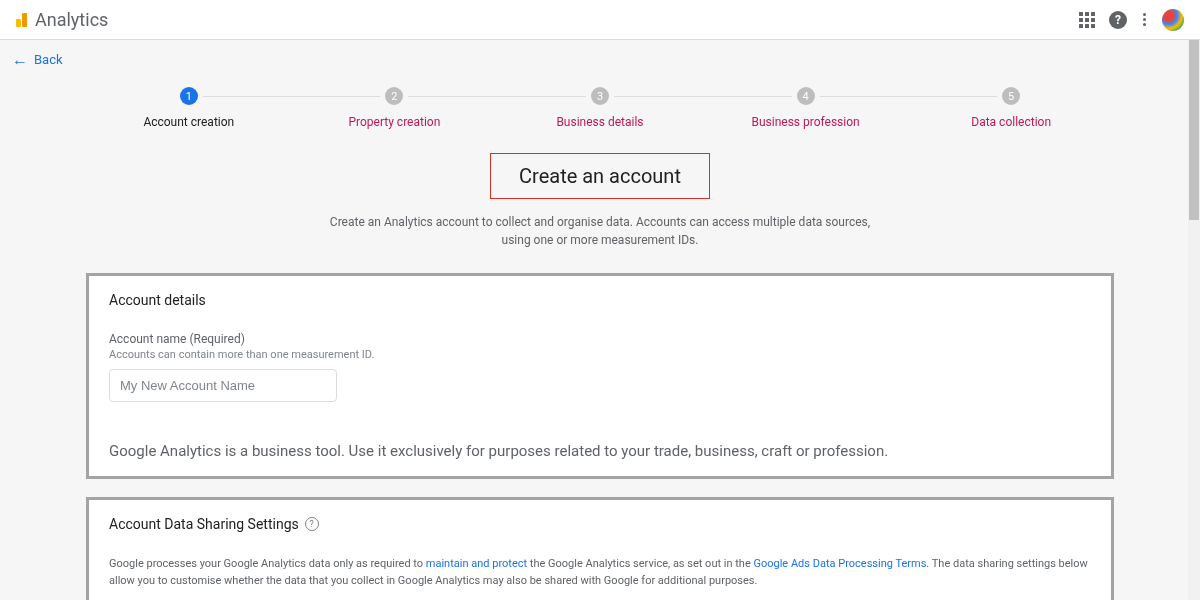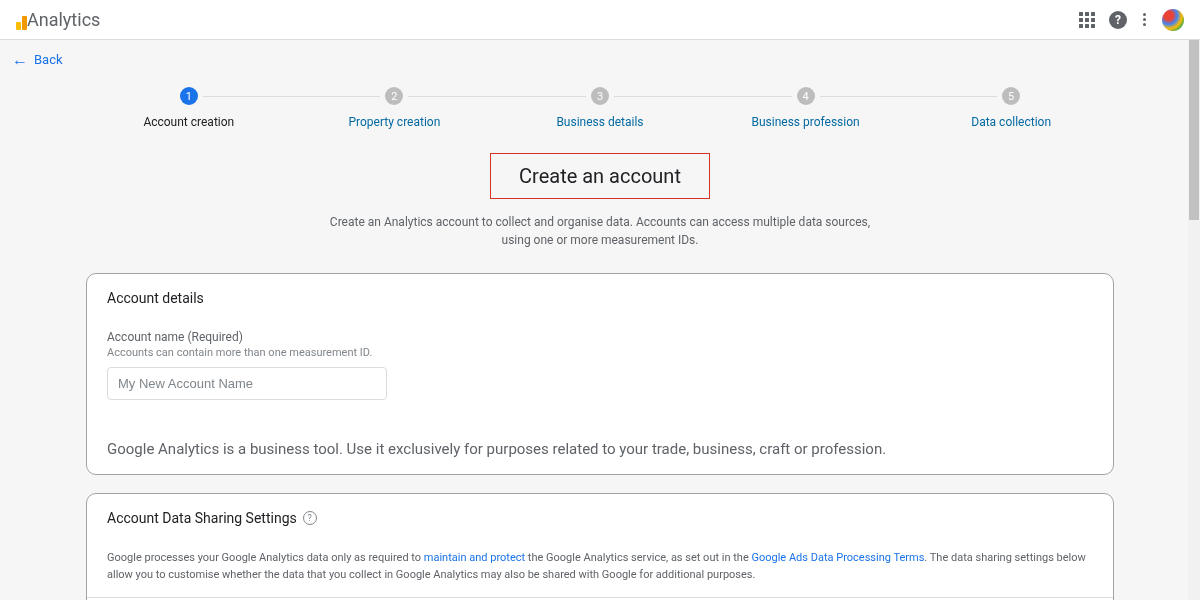--- a/index.html
+++ b/index.html
@@ -6,21 +6,21 @@
     body { font-family: 'Google Sans', Roboto, Arial, sans-serif; font-size: 13px; color: #3c4043; background: #fff; }
     
     .header {
       display: flex;
       align-items: center;
       justify-content: space-between;
       padding: 8px 16px;
       border-bottom: 1px solid #dadce0;
       height: 40px;
     }
-    .header-left { display: flex; }
+    .header-left { display: flex; align-items: center; gap: 8px; }
     .logo-icon { display: flex; align-items: flex-end; gap: 1px; }
     .logo-bar1 { width: 5px; height: 8px; background: #fbbc04; border-radius: 1px; }
     .logo-bar2 { width: 5px; height: 14px; background: #f29900; border-radius: 1px; }
     .product-name { font-size: 18px; color: #5f6368; font-weight: 400; }
     .header-right { display: flex; align-items: center; gap: 14px; }
     .apps-icon { display: grid; grid-template-columns: repeat(3, 4px); grid-gap: 2px; cursor: pointer; }
     .apps-dot { width: 4px; height: 4px; background: #5f6368; border-radius: 0.5px; }
     .help-icon { width: 18px; height: 18px; border-radius: 50%; background: #5f6368; color: #fff; display: flex; align-items: center; justify-content: center; font-size: 12px; font-weight: bold; cursor: pointer; }
     .overflow-icon { display: flex; flex-direction: column; gap: 2px; cursor: pointer; padding: 2px; }
     .overflow-dot { width: 3px; height: 3px; background: #5f6368; border-radius: 50%; }
@@ -34,32 +34,32 @@
     .inner { max-width: 1060px; margin: 0 auto; padding: 0 16px; }
     
     .stepper { display: flex; align-items: flex-start; justify-content: space-between; margin: 8px 0 24px; position: relative; }
     .step { flex: 1; text-align: center; position: relative; }
     .step:not(:last-child)::after {
       content: ''; position: absolute; top: 9px; left: calc(50% + 14px); right: calc(-50% + 14px);
       height: 1px; background: #dadce0;
     }
     .step-circle { width: 18px; height: 18px; border-radius: 50%; background: #bdbdbd; color: #fff; font-size: 11px; display: inline-flex; align-items: center; justify-content: center; margin-bottom: 10px; position: relative; z-index: 1; }
     .step.active .step-circle { background: #1a73e8; }
-    .step-label { font-size: 12px; color: #0369a1; }
+    .step-label { font-size: 12px; color: #be185d; }
     .step.active .step-label { color: #202124; }
     
     .page-heading-wrap { text-align: center; margin-bottom: 24px; }
     .page-heading { display: inline-block; font-size: 20px; font-weight: 400; color: #202124; border: 1.5px solid #d93025; padding: 10px 28px; margin-bottom: 14px; }
     .page-subtext { font-size: 12px; color: #5f6368; max-width: 560px; margin: 0 auto; line-height: 1.5; }
     
-    .card { background: #fff; border: 1px solid #a3a3a3; border-radius: 10px; padding: 16px 20px; margin-bottom: 18px; }
+    .card { background: #fff; border: 3px solid #a3a3a3; border-radius: 0; padding: 16px 20px; margin-bottom: 18px; }
     .card-title { font-size: 14px; color: #202124; margin-bottom: 24px; display: flex; align-items: center; gap: 6px; }
     .field-label { font-size: 12px; color: #5f6368; margin-bottom: 2px; }
     .field-hint { font-size: 11px; color: #80868b; margin-bottom: 8px; }
-    .text-input { width: 280px; padding: 8px 10px; border: 1px solid #dadce0; border-radius: 4px; font-size: 13px; color: #0f172a; }
+    .text-input { width: 228px; padding: 8px 10px; border: 1px solid #dadce0; border-radius: 4px; font-size: 13px; color: #0f172a; }
     .text-input::placeholder { color: #80868b; }
     .disclaimer { font-size: 15px; color: #5f6368; margin-top: 40px; }
     
     .settings-desc { font-size: 11px; color: #5f6368; line-height: 1.5; margin-bottom: 4px; }
     .link { color: #1a73e8; cursor: pointer; }
     .divider { border: none; border-top: 1px solid #dadce0; margin: 14px -20px; }
     .help-inline-icon { width: 14px; height: 14px; border-radius: 50%; border: 1px solid #80868b; color: #80868b; display: inline-flex; align-items: center; justify-content: center; font-size: 9px; cursor: pointer; }
     
     .scrollbar-track { position: fixed; right: 0; top: 40px; bottom: 0; width: 12px; background: #f1f1f1; }
     .scrollbar-thumb { position: absolute; right: 1px; top: 0; width: 10px; height: 180px; background: #c1c1c1; border-radius: 0; }

